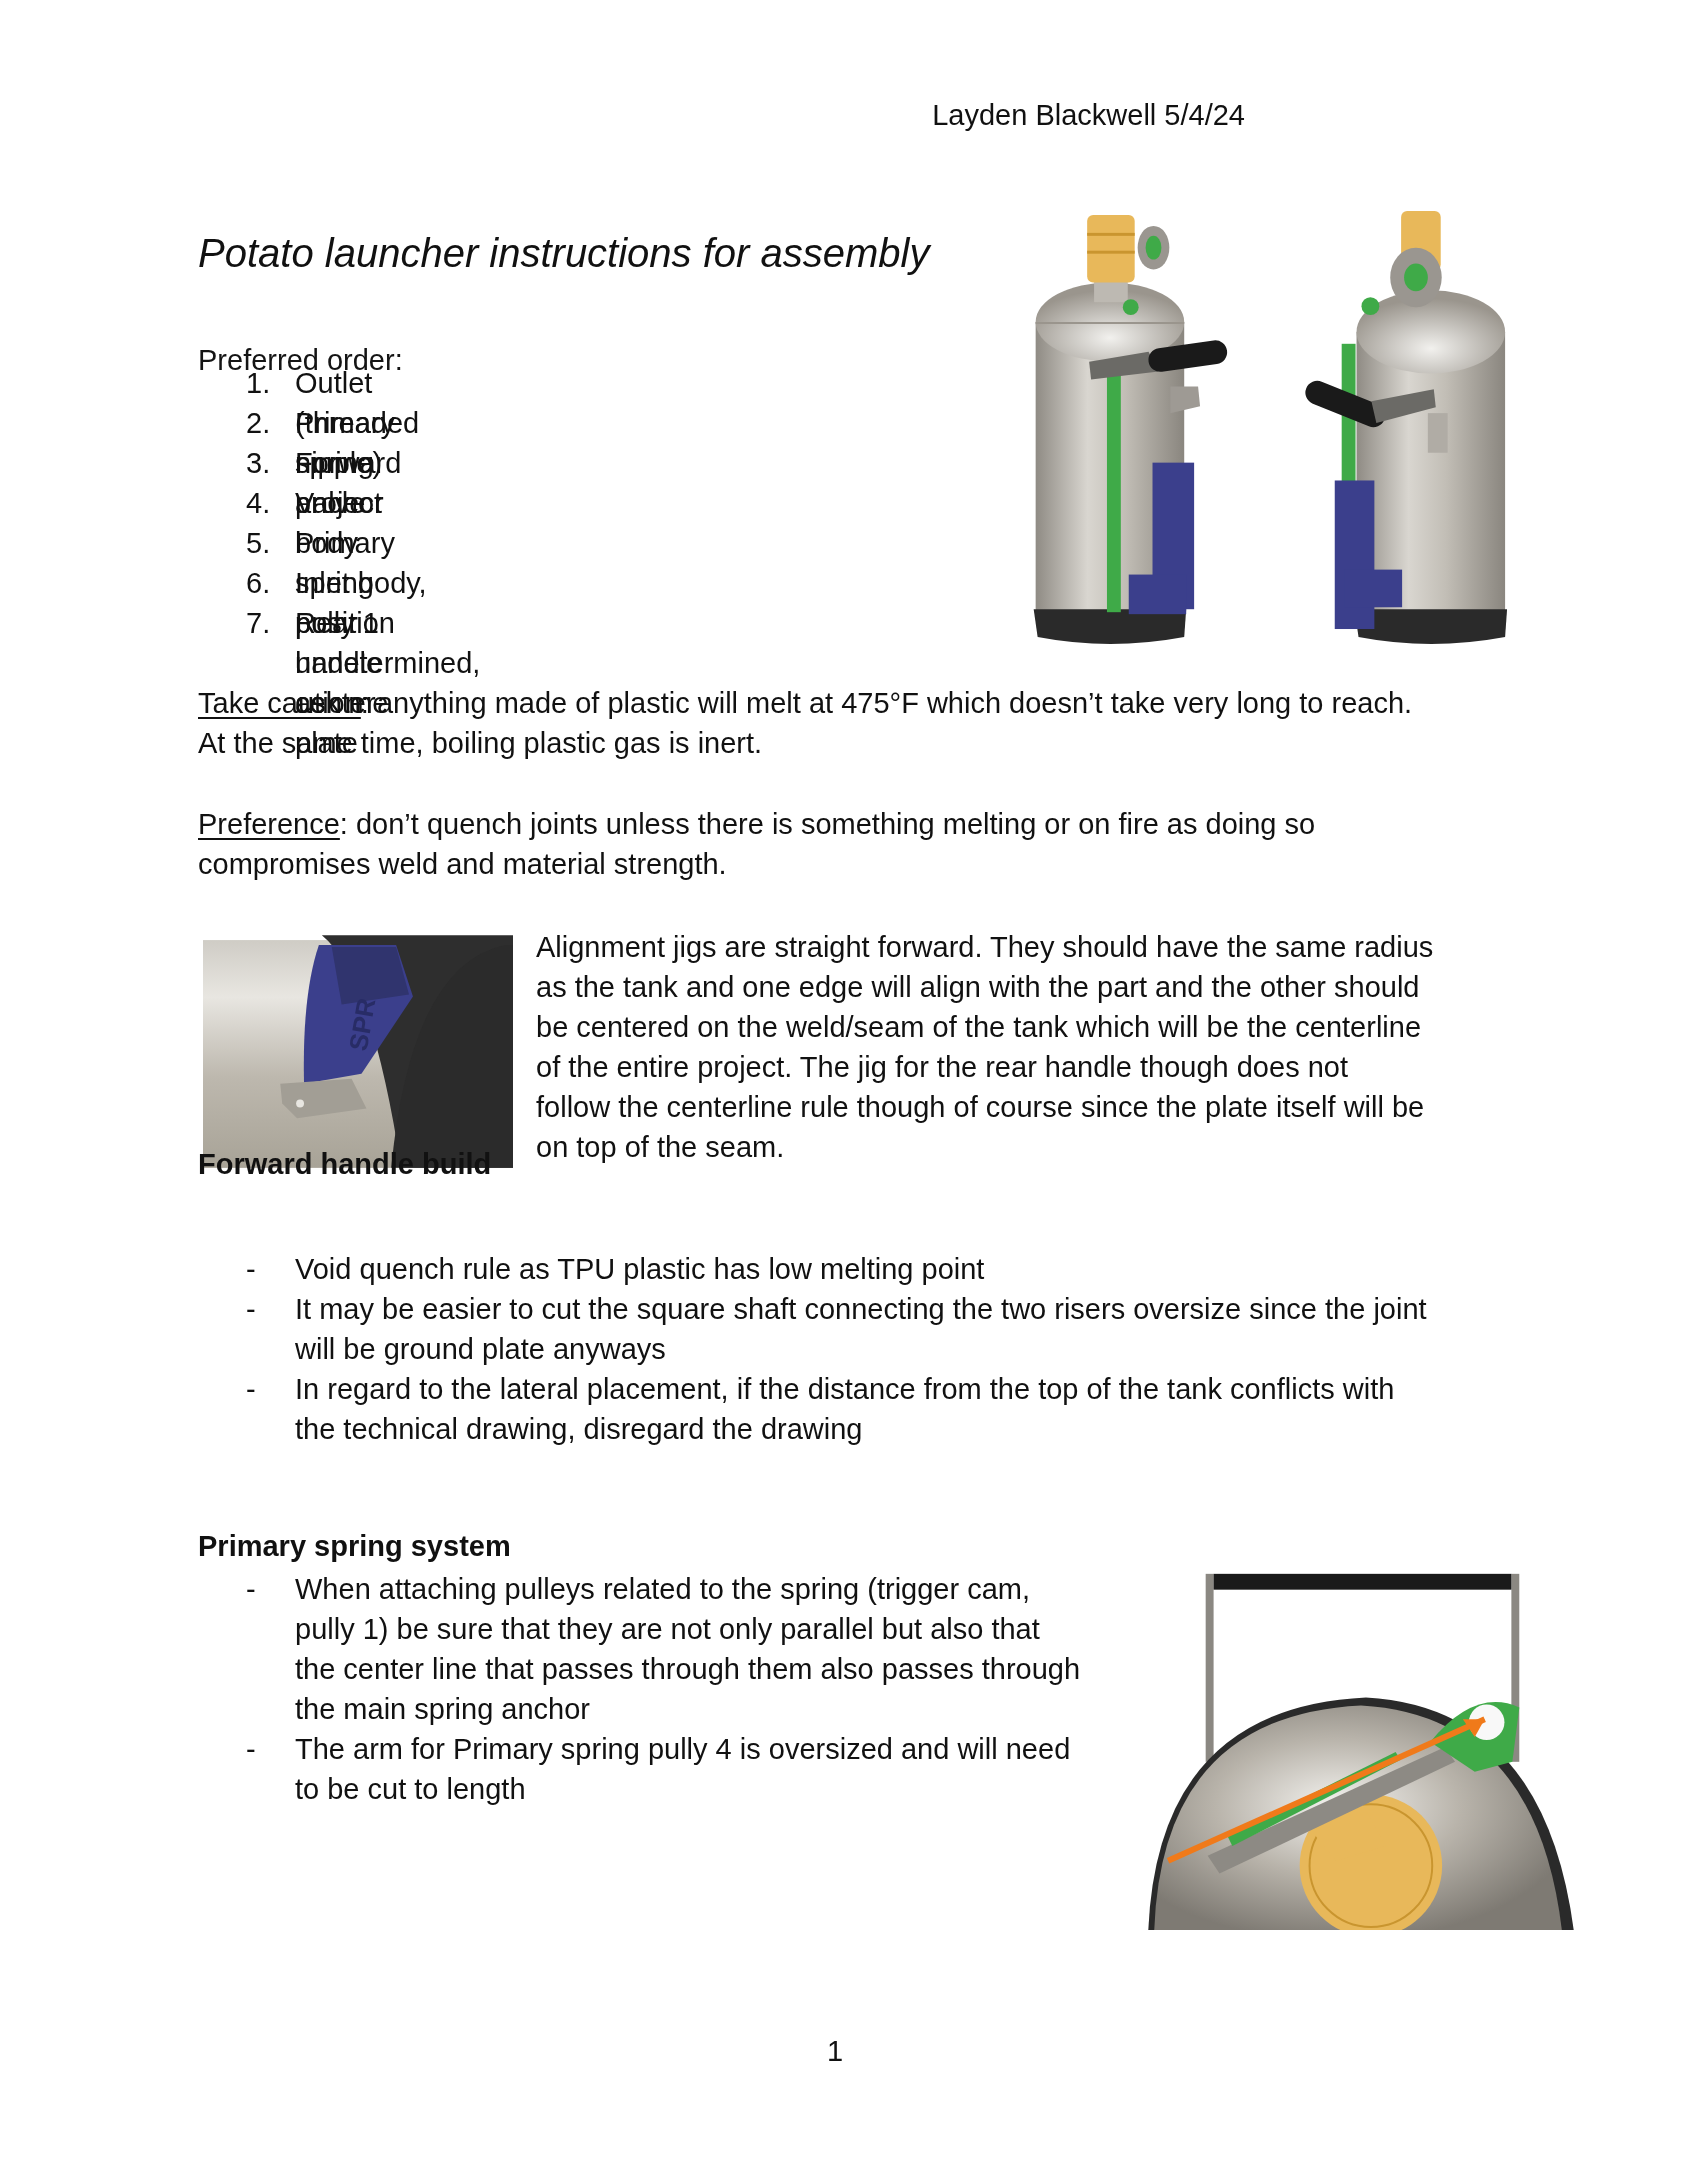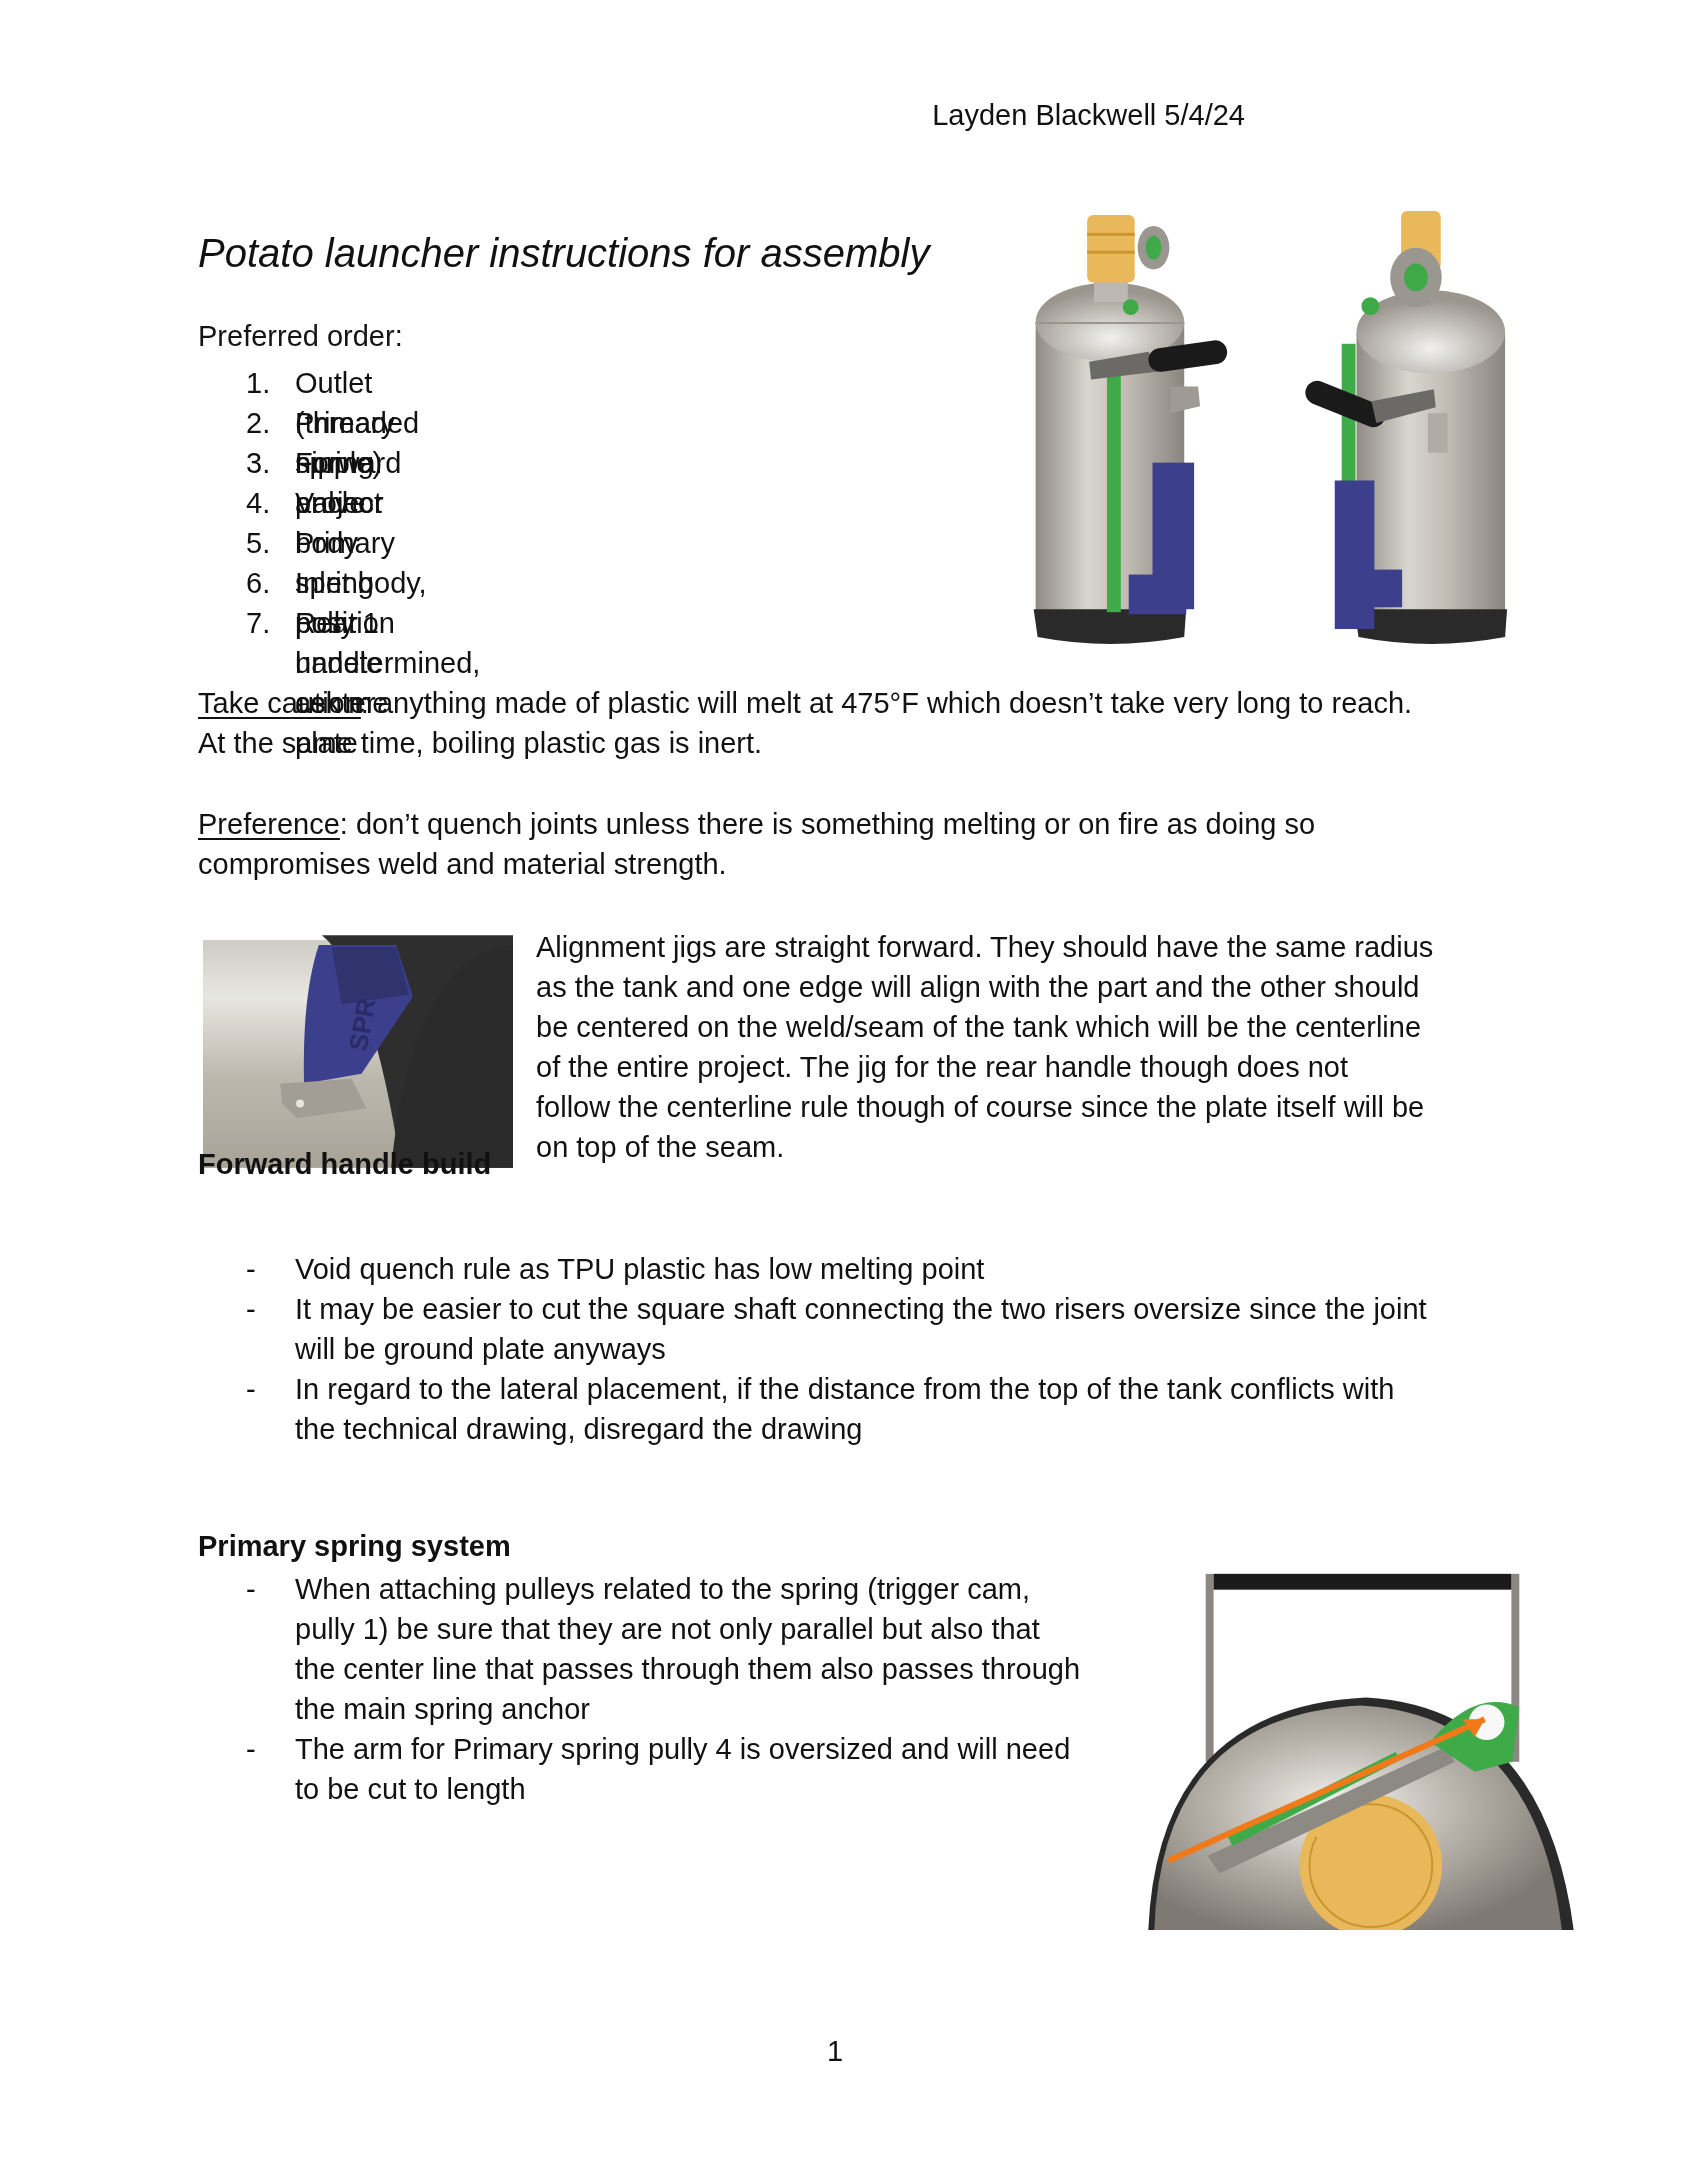--- a/index.html
+++ b/index.html
@@ -25,21 +25,21 @@
 </style>
 </head>
 <body>
 
 <div class="page">
 
   <div class="header-right">Layden Blackwell 5/4/24</div>
 
   <div class="title">Potato launcher instructions for assembly</div>
 
-  <div class="txt" style="left:198px; top:316px;">Preferred order:</div>
+  <div class="txt" style="left:198px; top:340px;">Preferred order:</div>
   <div class="list" style="top:363px;">
     <div class="row">
         <span class="num">1.</span>
         <span class="lbl">Outlet (threaded nipple)</span>
       </div>
     <div class="row">
         <span class="num">2.</span>
         <span class="lbl">Primary spring anchor</span>
       </div>
     <div class="row">

